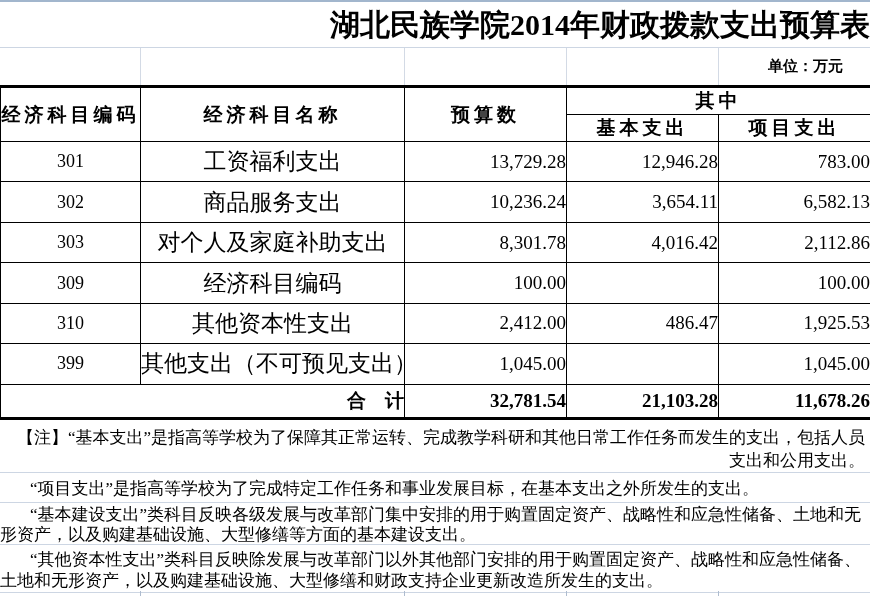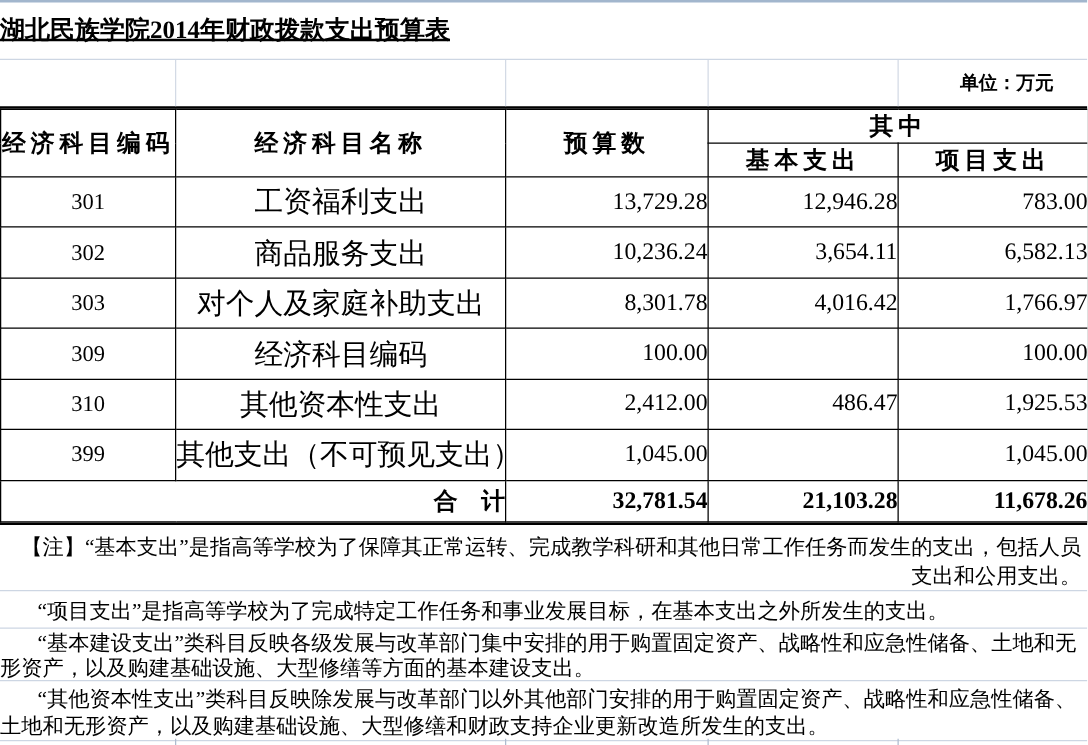--- a/index.html
+++ b/index.html
@@ -7,24 +7,23 @@
     position:relative;
     width:870px; height:596px;
     background:#ffffff;
     color:#000;
     font-family:"Liberation Serif","DejaVu Serif",serif;
     overflow:hidden;
   }
   .topline { height:2px; background:#a2b6cd; }
   .doc-title {
     height:45px; line-height:45px;
-    text-align:left;
-    font-size:20px; font-weight:bold;
+    text-align:right;
+    font-size:30px; font-weight:bold;
     border-bottom:1px solid #cdd6e3;
-    text-decoration:underline;
   }
   .unit-row { position:relative; height:37px; }
   .unit-row .vline {
     position:absolute; top:0; bottom:0; width:1px; background:#d3dae5;
   }
   .vl1 { left:140px; } .vl2 { left:404px; } .vl3 { left:566px; } .vl4 { left:718px; }
   .unit-label {
     position:absolute; right:27px; top:9px;
     font-size:15px; font-weight:bold;
   }
@@ -119,21 +118,21 @@
           <td class="name">商品服务支出</td>
           <td class="num">10,236.24</td>
           <td class="num">3,654.11</td>
           <td class="num">6,582.13</td>
         </tr>
         <tr class="data-row">
           <td class="code">303</td>
           <td class="name">对个人及家庭补助支出</td>
           <td class="num">8,301.78</td>
           <td class="num">4,016.42</td>
-          <td class="num">1,766.97</td>
+          <td class="num">2,112.86</td>
         </tr>
         <tr class="data-row">
           <td class="code">309</td>
           <td class="name">经济科目编码</td>
           <td class="num">100.00</td>
           <td class="num"></td>
           <td class="num">100.00</td>
         </tr>
         <tr class="data-row">
           <td class="code">310</td>

